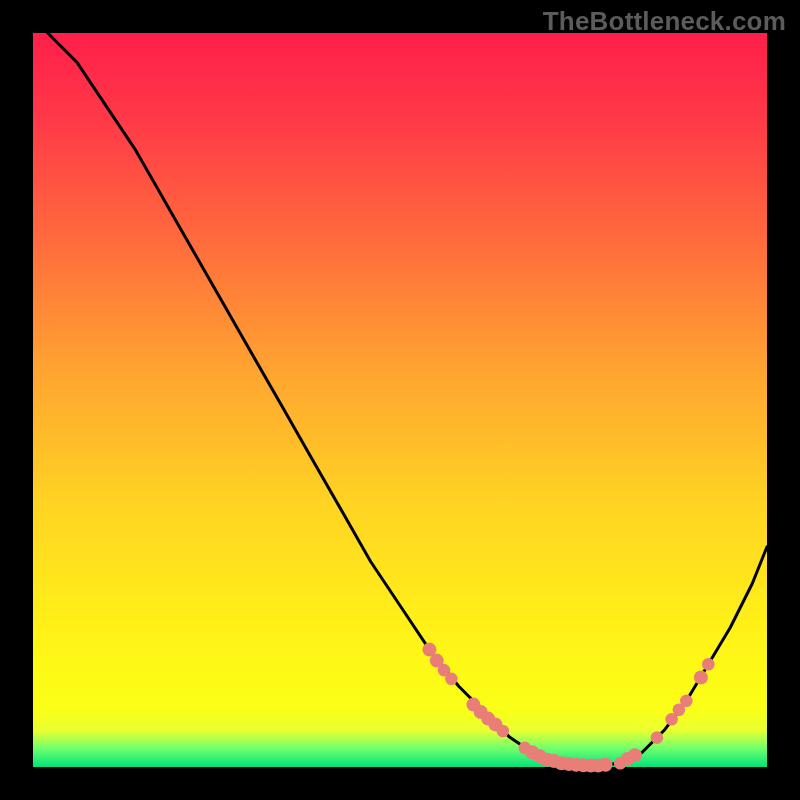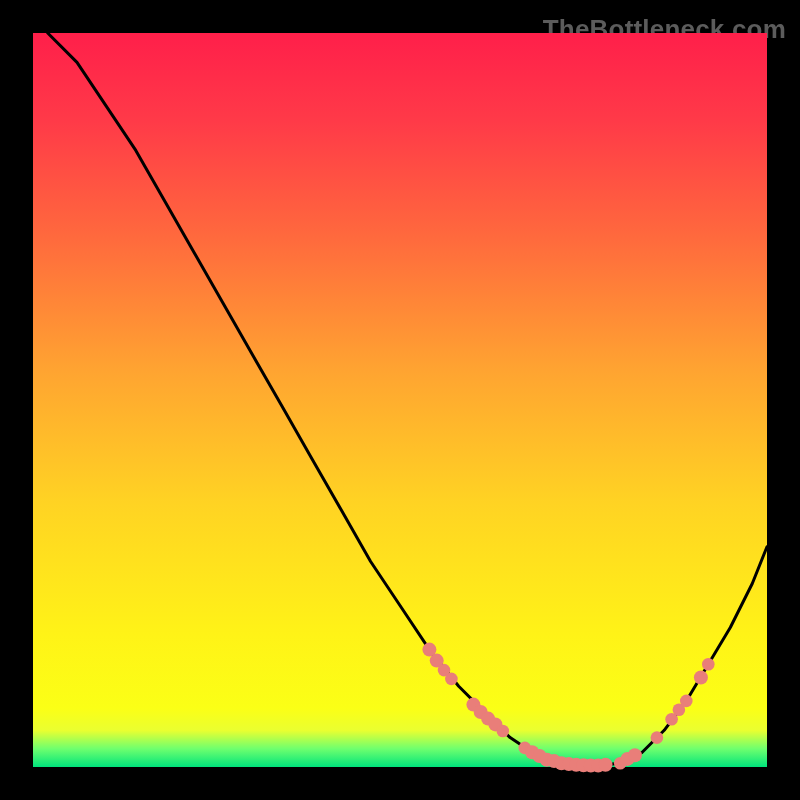--- a/index.html
+++ b/index.html
@@ -39,21 +39,20 @@
   }
   .watermark {
     position: absolute;
     top: 6px;
     right: 14px;
     font-size: 26px;
     font-weight: 600;
     color: #5c5c5c;
     letter-spacing: 0.2px;
     user-select: none;
-    margin-top: 8px;
   }
   svg.curve {
     position: absolute;
     inset: 0;
     width: 734px;
     height: 734px;
     overflow: visible;
   }
 </style>
 </head>

